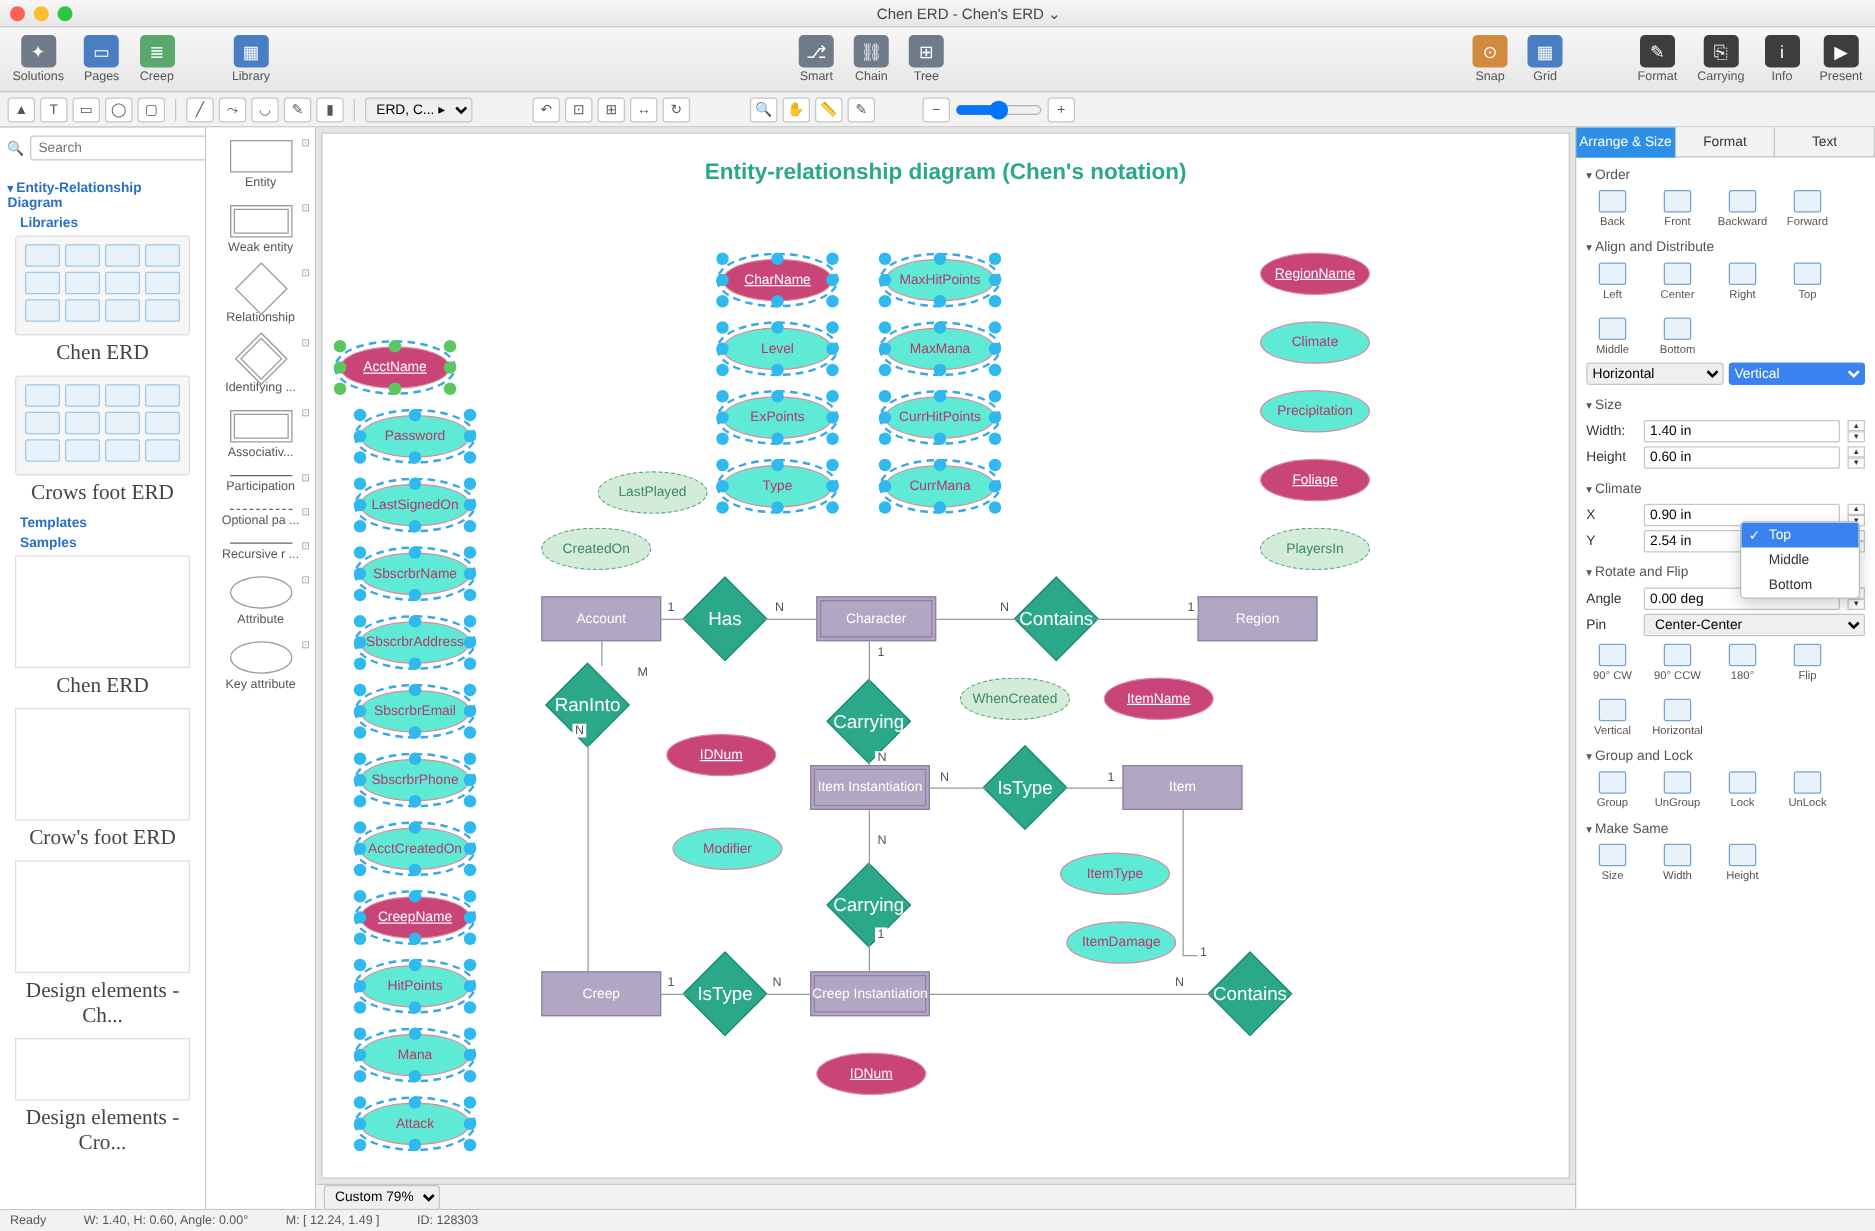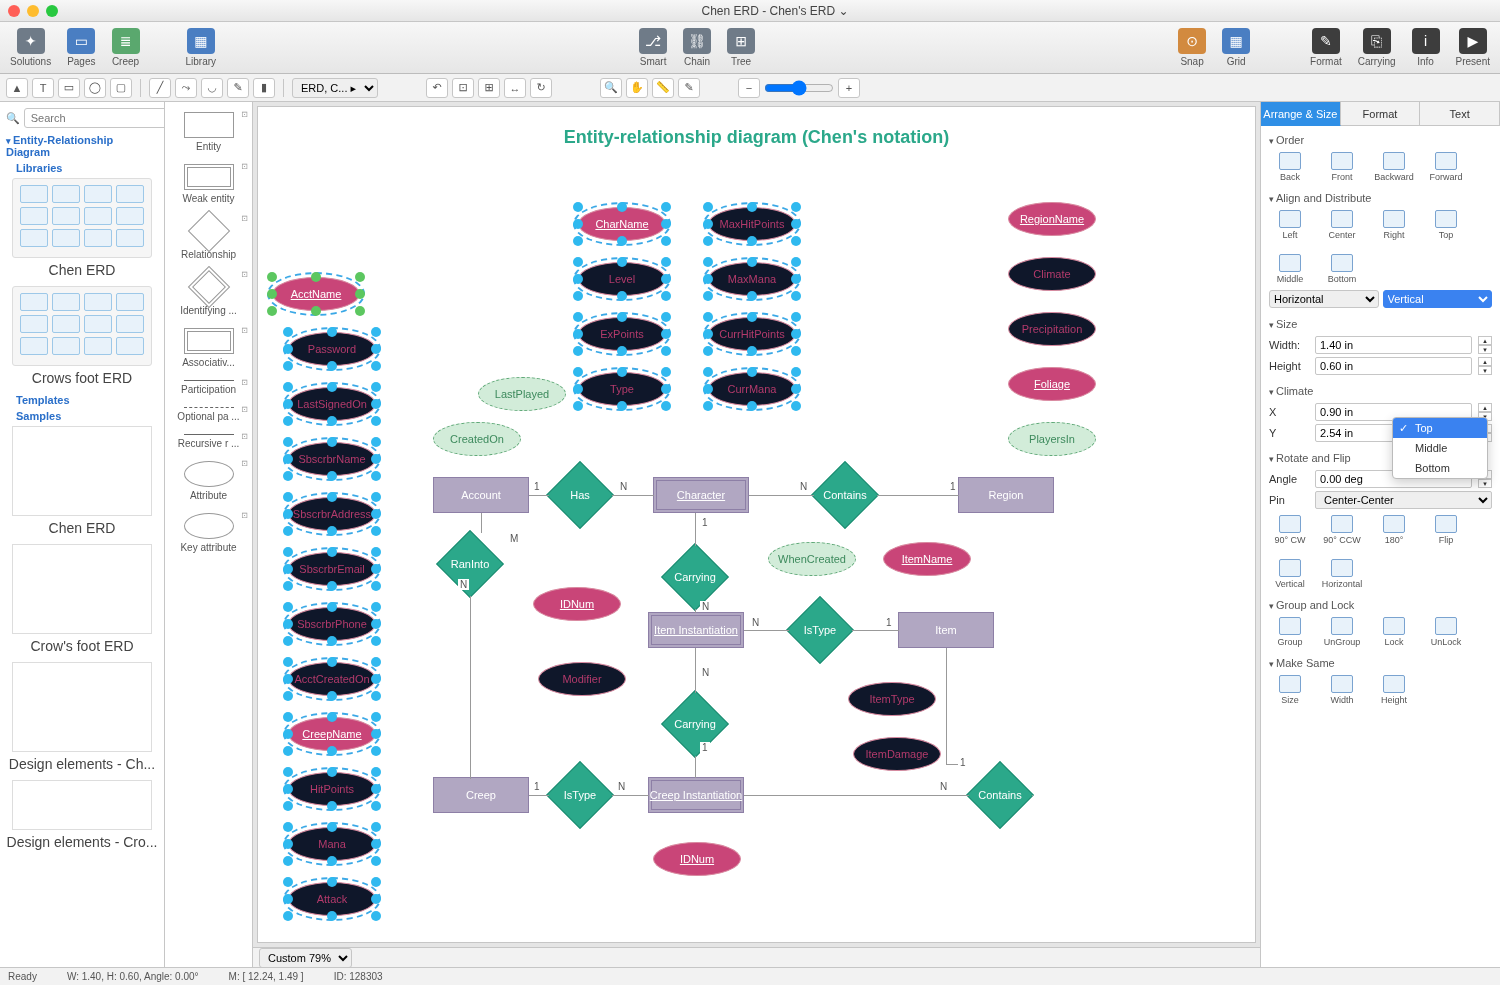--- a/index.html
+++ b/index.html
@@ -27,63 +27,63 @@
 .tray-sep{ width:1px; height:18px; background:#c6c6c6; margin:0 4px; }
 .tray-select{ height:20px; font-size:11px; border:1px solid #c6c6c6; border-radius:3px; padding:0 4px; }
 
 
 .main{ display:flex; height:calc(100% - 22px - 52px - 28px - 18px); }
 
 
 .leftnav{ width:165px; background:#fff; border-right:1px solid #c6c6c6; padding:6px; overflow:auto; }
 .search-row{ display:flex; align-items:center; gap:4px; margin-bottom:6px; }
 .search-row input{ flex:1; height:20px; border:1px solid #c6c6c6; border-radius:3px; padding:0 6px; font-size:11px; }
-.leftnav .hdr{ color:#2a6fc9; font-size:11px; font-weight:600; margin:6px 0 4px; cursor:pointer; }
+.leftnav .hdr{ color:#2a6fc9; font-size:11px; font-weight:600; margin:16px 0 4px; cursor:pointer; }
 .leftnav .hdr::before{ content:"▾ "; font-size:9px; }
 .leftnav .nav-item{ color:#2a6fc9; font-size:11px; padding-left:10px; margin-bottom:4px; cursor:pointer; }
 .lib-thumb{ width:140px; height:80px; background:#f6f6f6; border:1px solid #ddd; border-radius:3px; margin:4px auto; display:flex; flex-wrap:wrap; gap:4px; padding:6px; align-content:flex-start; justify-content:center;}
 .lib-thumb .mini{ width:28px; height:18px; border:1px solid #9dc8e8; background:#e8f2fa; border-radius:2px;}
-.lib-label{ text-align:center; font-size:14px; color:#444; margin-bottom:8px; }
+.lib-label{ text-align:center; font-size:17px; color:#444; margin-bottom:8px;font-family:Liberation Serif, serif; }
 .sample-thumb{ width:140px; height:90px; background:#fff; border:1px solid #ddd; margin:4px auto; }
 
 
 .shapes{ width:88px; background:#fff; border-right:1px solid #c6c6c6; overflow:auto; padding:4px 0; }
 .shape-item{ display:flex; flex-direction:column; align-items:center; gap:3px; padding:6px 0; font-size:10px; color:#555; position:relative; cursor:pointer;}
 .shape-item .shp{ width:50px; height:26px; border:1px solid #999; background:#fff; }
 .shape-item .shp.oval{ border-radius:50%; }
 .shape-item .shp.dbl{ box-shadow:inset 0 0 0 2px #fff, inset 0 0 0 3px #999; }
 .shape-item .shp.diamond{ width:30px; height:30px; transform:rotate(45deg); }
 .shape-item .chev{ position:absolute; right:4px; top:4px; font-size:8px; color:#999; }
 
 
 .canvas-wrap{ flex:1; background:#e5e5e5; position:relative; overflow:hidden; display:flex; flex-direction:column;}
 .canvas{ flex:1; background:#fff; margin:4px; border:1px solid #c6c6c6; position:relative; overflow:hidden;}
 .canvas h2{ text-align:center; font-size:18px; font-weight:600; color:#2ba88a; padding:20px 10px 4px; }
 .canvas h2 .line2{ display:block; }
 .zoom-row{ height:20px; background:#f2f2f2; border-top:1px solid #c6c6c6; display:flex; align-items:center; padding:0 6px; gap:8px; font-size:10px; color:#555;}
 
 
 .node{ position:absolute; display:flex; align-items:center; justify-content:center; font-size:11px; text-align:center; }
-.attr{ width:88px; height:34px; border-radius:50%; background:#0f172a; border:1px solid #d98aa0; color:#b33a6b; }
+.attr{ width:88px; height:34px; border-radius:50%; background:#5eead4; border:1px solid #d98aa0; color:#b33a6b; }
 .attr.key{ background:#c94578; color:#fff; text-decoration:underline;}
 .attr.derived{ background:#d2ecd9; border:1px dashed #5fa877; color:#3d8a5d;}
 .attr.selected{ }
 .attr.selected::before{ content:""; position:absolute; inset:-6px; border-radius:50%; border:2px dashed #3aa8e6;}
 .handle{ position:absolute; width:10px; height:10px; border-radius:50%; }
 .sel-blue .handle{ background:#2fb9ef; }
 .sel-green .handle{ background:#5cc760; }
 .h-tl{top:-6px;left:-6px;} .h-tr{top:-6px;right:-6px;} .h-bl{bottom:-6px;left:-6px;} .h-br{bottom:-6px;right:-6px;}
 .h-ml{top:50%;left:-6px;transform:translateY(-50%);} .h-mr{top:50%;right:-6px;transform:translateY(-50%);}
 .h-mt{left:50%;top:-6px;transform:translateX(-50%);} .h-mb{left:50%;bottom:-6px;transform:translateX(-50%);}
 
 .entity{ width:96px; height:36px; background:#b1a7c2; border:1px solid #8d7fa6; color:#fff; }
-.entity.dbl{ box-shadow: inset 0 0 0 2px #b1a7c2, inset 0 0 0 3px #8d7fa6; text-decoration: underline;}
+.entity.dbl{ box-shadow: inset 0 0 0 2px #b1a7c2, inset 0 0 0 3px #8d7fa6;}
 .rel{ width:64px; height:64px; position:absolute; }
 .rel .dia{ position:absolute; inset:8px; background:#2ba88a; transform:rotate(45deg); border:1px solid #1d8a70; }
-.rel .lbl{ position:absolute; inset:0; display:flex; align-items:center; justify-content:center; color:#fff; font-size:11px;}
+.rel .lbl{ position:absolute; inset:0; display:flex; align-items:center; justify-content:center; color:#fff; font-size:15px;}
 .conn{ position:absolute; background:#999; }
 .card{ position:absolute; font-size:10px; color:#555; background:#fff; padding:0 2px;}
 
 
 .rightpanel{ width:240px; background:#fff; border-left:1px solid #c6c6c6; display:flex; flex-direction:column; font-size:11px;}
 .rp-tabs{ display:flex; height:24px; }
 .rp-tab{ flex:1; display:flex; align-items:center; justify-content:center; border-right:1px solid #c6c6c6; border-bottom:1px solid #c6c6c6; background:#f2f2f2; cursor:pointer;}
 .rp-tab.active{ background:#2f8fe6; color:#fff; border-bottom-color:#2f8fe6;}
 .rp-body{ flex:1; overflow:auto; padding:4px 8px;}
 .rp-sec{ margin-bottom:10px; }

